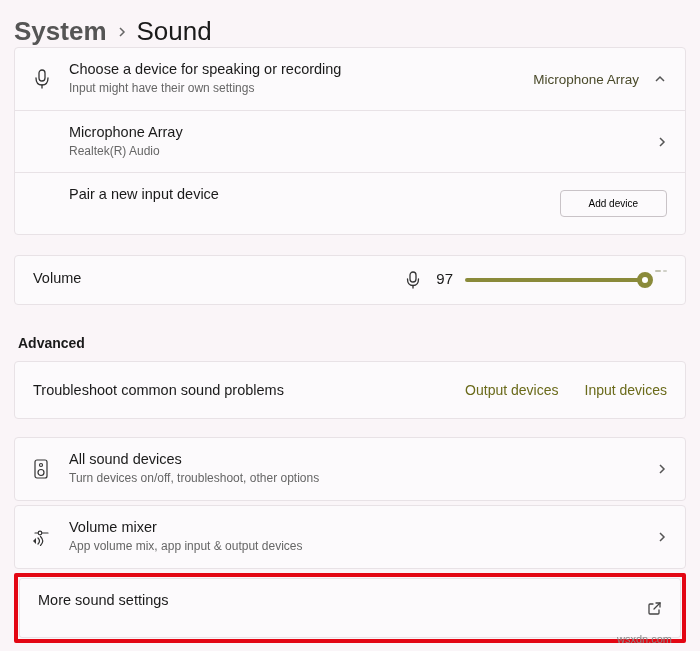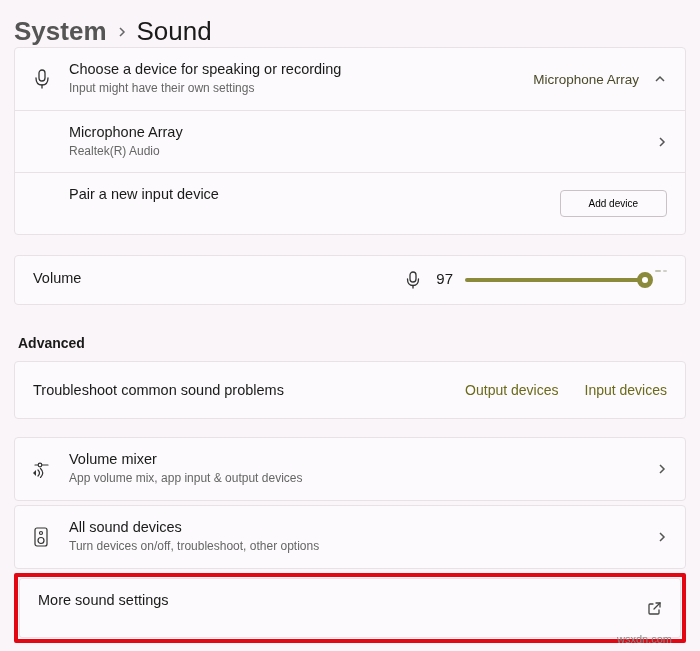--- a/index.html
+++ b/index.html
@@ -137,54 +137,54 @@
         <span>Input devices</span>
       </div>
     </div>
   </div>
 
   <div style="height:14px"></div>
 
   <div class="card">
     <div class="row">
       <div class="icon-slot">
+        <svg width="16" height="22" viewBox="0 0 16 22" stroke="#333" stroke-width="1.2" fill="none">
+          <rect x="2" y="2" width="12" height="18" rx="2"></rect>
+          <circle cx="8" cy="7" r="1.5"></circle>
+          <circle cx="8" cy="14.5" r="3"></circle>
+        </svg>
+      </div>
+      <div class="txt">
+        <div class="title">All sound devices</div>
+        <div class="sub">Turn devices on/off, troubleshoot, other options</div>
+      </div>
+      <div class="right">
+        <span class="chev-icon">
+          <svg width="10" height="14" viewBox="0 0 10 14" stroke="#555" stroke-width="1.5" fill="none">
+              <path d="M3 3 L7 7 L3 11"></path>
+            </svg>
+        </span>
+      </div>
+    </div>
+  </div>
+
+  <div class="card">
+    <div class="row">
+      <div class="icon-slot">
         <svg width="20" height="18" viewBox="0 0 20 18" stroke="#333" stroke-width="1.2" fill="none" stroke-linecap="round">
           <path d="M2 5 L15 5"></path>
             <circle cx="7" cy="5" r="1.8" fill="#fcfafc"></circle>
           <path d="M0 13 L3 10 L3 16 Z" fill="#333" stroke="none"></path>
           <path d="M5 10 Q8 13 5 16"></path>
             <path d="M7.5 8.5 Q12 13 7.5 17.5"></path>
         </svg>
       </div>
       <div class="txt">
         <div class="title">Volume mixer</div>
         <div class="sub">App volume mix, app input &amp; output devices</div>
-      </div>
-      <div class="right">
-        <span class="chev-icon">
-          <svg width="10" height="14" viewBox="0 0 10 14" stroke="#555" stroke-width="1.5" fill="none">
-              <path d="M3 3 L7 7 L3 11"></path>
-            </svg>
-        </span>
-      </div>
-    </div>
-  </div>
-
-  <div class="card">
-    <div class="row">
-      <div class="icon-slot">
-        <svg width="16" height="22" viewBox="0 0 16 22" stroke="#333" stroke-width="1.2" fill="none">
-          <rect x="2" y="2" width="12" height="18" rx="2"></rect>
-          <circle cx="8" cy="7" r="1.5"></circle>
-          <circle cx="8" cy="14.5" r="3"></circle>
-        </svg>
-      </div>
-      <div class="txt">
-        <div class="title">All sound devices</div>
-        <div class="sub">Turn devices on/off, troubleshoot, other options</div>
       </div>
       <div class="right">
         <span class="chev-icon">
           <svg width="10" height="14" viewBox="0 0 10 14" stroke="#555" stroke-width="1.5" fill="none">
               <path d="M3 3 L7 7 L3 11"></path>
             </svg>
         </span>
       </div>
     </div>
   </div>

